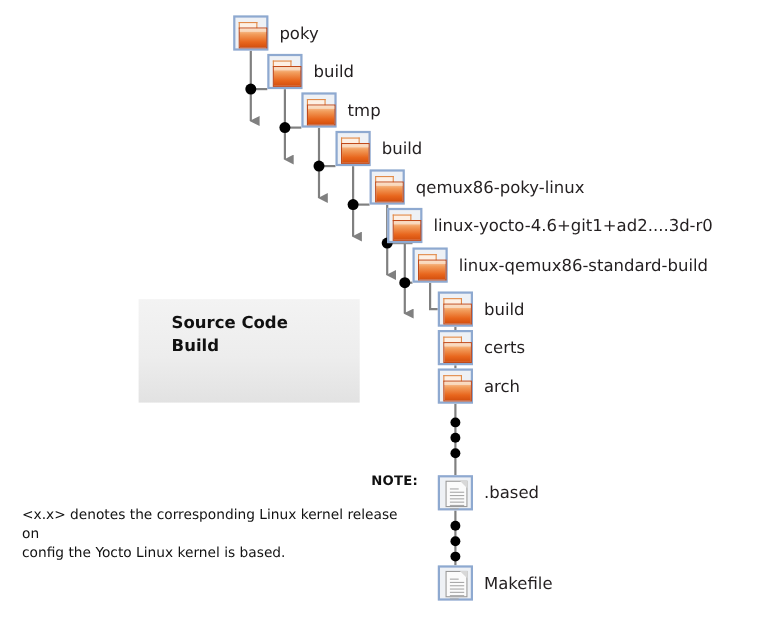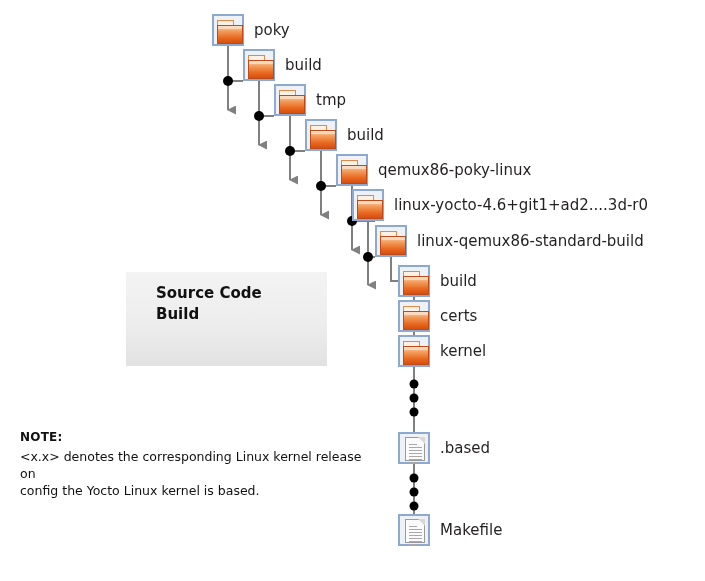--- a/index.html
+++ b/index.html
@@ -91,22 +91,22 @@
     background:linear-gradient(to bottom,#f3f3f3 0%,#ededed 55%,#e2e2e2 100%);
   }
   #callout .ctext{
     position:absolute;left:30px;top:11px;
     font-size:15px;font-weight:bold;color:#111111;
     line-height:21px;
   }
 
   
   #note{position:absolute;left:20px;top:430px;width:360px;}
-  #note .note-head{font-size:12px;font-weight:bold;color:#111;letter-spacing:.2px;}
-  #note .note-body{font-size:12.5px;color:#111;line-height:17px;margin-top:4px;}
+  #note .note-head{font-size:12px;font-weight:bold;color:#111;letter-spacing:.2px;text-align:right;}
+  #note .note-body{font-size:12.5px;color:#111;line-height:17px;margin-top:15px;}
 </style>
 </head>
 <body>
 
 <div id="canvas">
 
   <svg id="wires" viewBox="0 0 705 581" width="705" height="581">
     <defs>
       <marker id="arw" markerWidth="10" markerHeight="9" refX="4.5" refY="8" orient="auto" markerUnits="userSpaceOnUse">
         <path d="M0,0 L9,0 L4.5,9 Z" fill="#808080"></path>
@@ -282,21 +282,21 @@
   <div class="node" style="left:398px;top:335px;">
     <div class="ico">
       <div class="fold-frame">
           <div class="fold-inner">
         <div class="fold-tab"></div>
             <div class="fold-body"></div>
             <div class="fold-lip"></div>
       </div>
         </div>
     </div>
-    <div class="label">kernel</div>
+    <div class="label">arch</div>
   </div>
 
   <div class="node" style="left:398px;top:432px;">
     <div class="ico">
       <div class="doc-frame">
           <div class="doc-page">
         <div class="doc-corner"></div>
         <div class="doc-lines">
           <i class="short"></i>
               <i></i>

